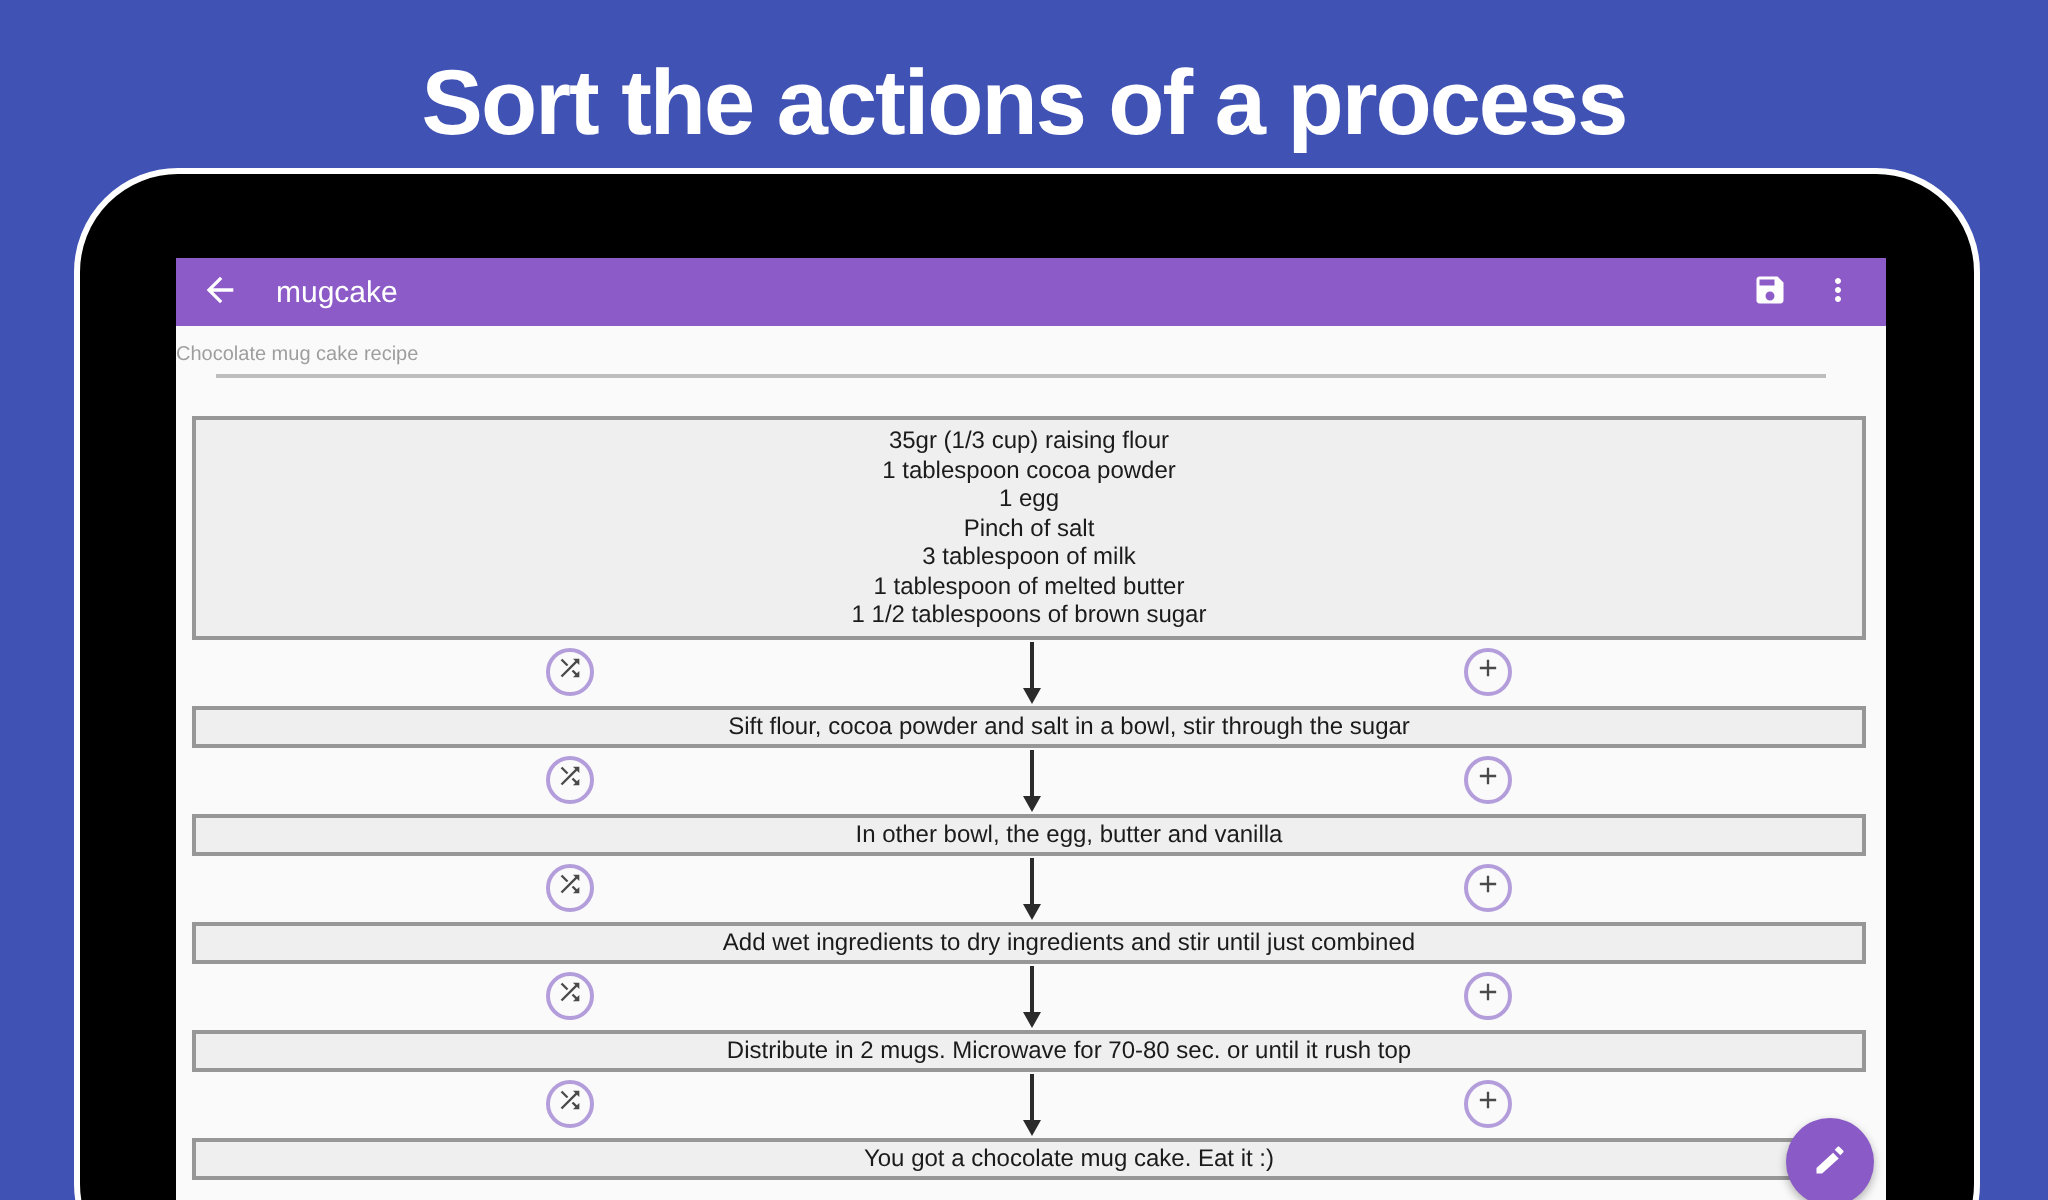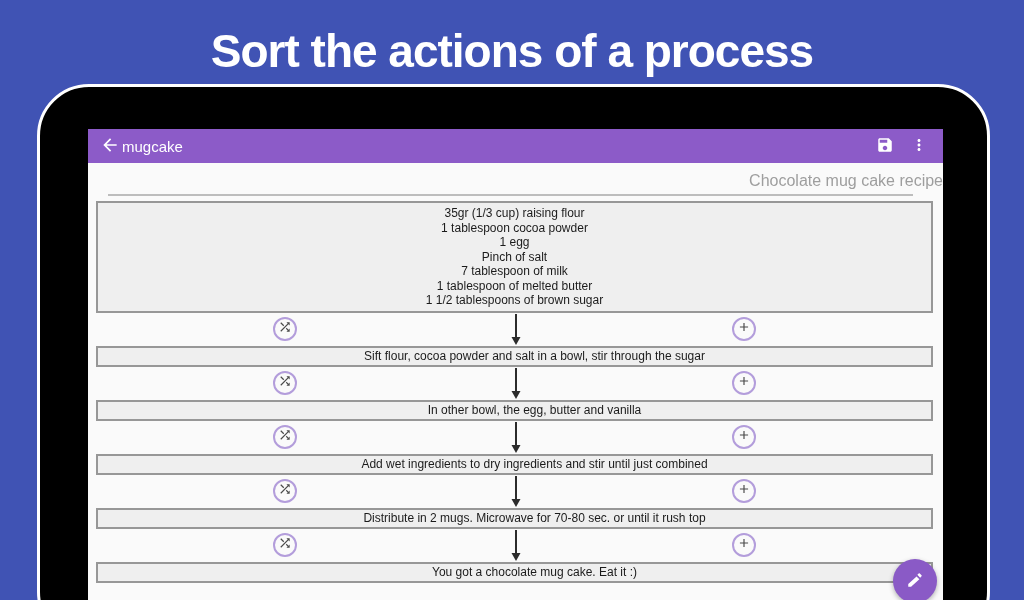--- a/index.html
+++ b/index.html
@@ -34,44 +34,44 @@
   .appbar {
     height:34px; background:#8C5BC8;
     display:flex; align-items:center;
     padding:0 12px 0 10px;
   }
   .appbar .icon-btn {
     width:24px; height:24px; display:flex; align-items:center; justify-content:center;
     background:none; border:none; cursor:pointer; padding:0;
   }
   .appbar-title {
-    color:#ffffff; font-size:15px; font-weight:400;
+    color:#ffffff; font-size:15px; margin-left:16px; font-weight:400;
   }
   .appbar-spacer { flex:1; }
   .appbar .icon-btn + .icon-btn { margin-left:10px; }
 
   .recipe-heading {
     margin-top:9px;
-    text-align:right; color:#9E9E9E; font-size:16px;
+    text-align:left; color:#9E9E9E; font-size:10px;
   }
   .heading-divider {
     border:none; border-top:2px solid #BDBDBD;
     margin:4px 30px 0 20px;
   }
 
   .node-box {
     margin:0 10px 0 8px;
     background:#EFEFEF;
     border:2px solid #979797;
     text-align:center;
     color:#1b1b1b; font-size:12px;
     cursor:pointer;
   }
   .ingredients-box {
-    margin-top:5px;
+    margin-top:19px;
     padding:3px 4px;
     line-height:14.5px;
   }
   .step-box {
     height:21px; line-height:17px;
     white-space:nowrap; overflow:hidden;padding-left:40px;
   }
 
   .controls-row { position:relative; height:33px; }
   .circle-btn {
@@ -136,21 +136,21 @@
   </div>
 
   <div class="recipe-heading">Chocolate mug cake recipe</div>
   <hr class="heading-divider">
 
   <div class="node-box ingredients-box">
     <div>35gr (1/3 cup) raising flour</div>
     <div>1 tablespoon cocoa powder</div>
     <div>1 egg</div>
     <div>Pinch of salt</div>
-    <div>7 tablespoon of milk</div>
+    <div>3 tablespoon of milk</div>
     <div>1 tablespoon of melted butter</div>
     <div>1 1/2 tablespoons of brown sugar</div>
   </div>
 
   <div id="steps-container">
     <div class="controls-row">
       <button class="circle-btn swap">
         <span>
           <svg width="14" height="14" viewBox="0 0 24 24">
               <path fill="#4a4a4a" d="M10.59 9.17L5.41 4 4 5.41l5.17 5.17 1.42-1.41zM14.5 4l2.04 2.04L4 18.59 5.41 20 17.96 7.46 20 9.5V4h-5.5zm.33 9.41l-1.41 1.41 3.13 3.13L14.5 20H20v-5.5l-2.04 2.04-3.13-3.13z"></path>

